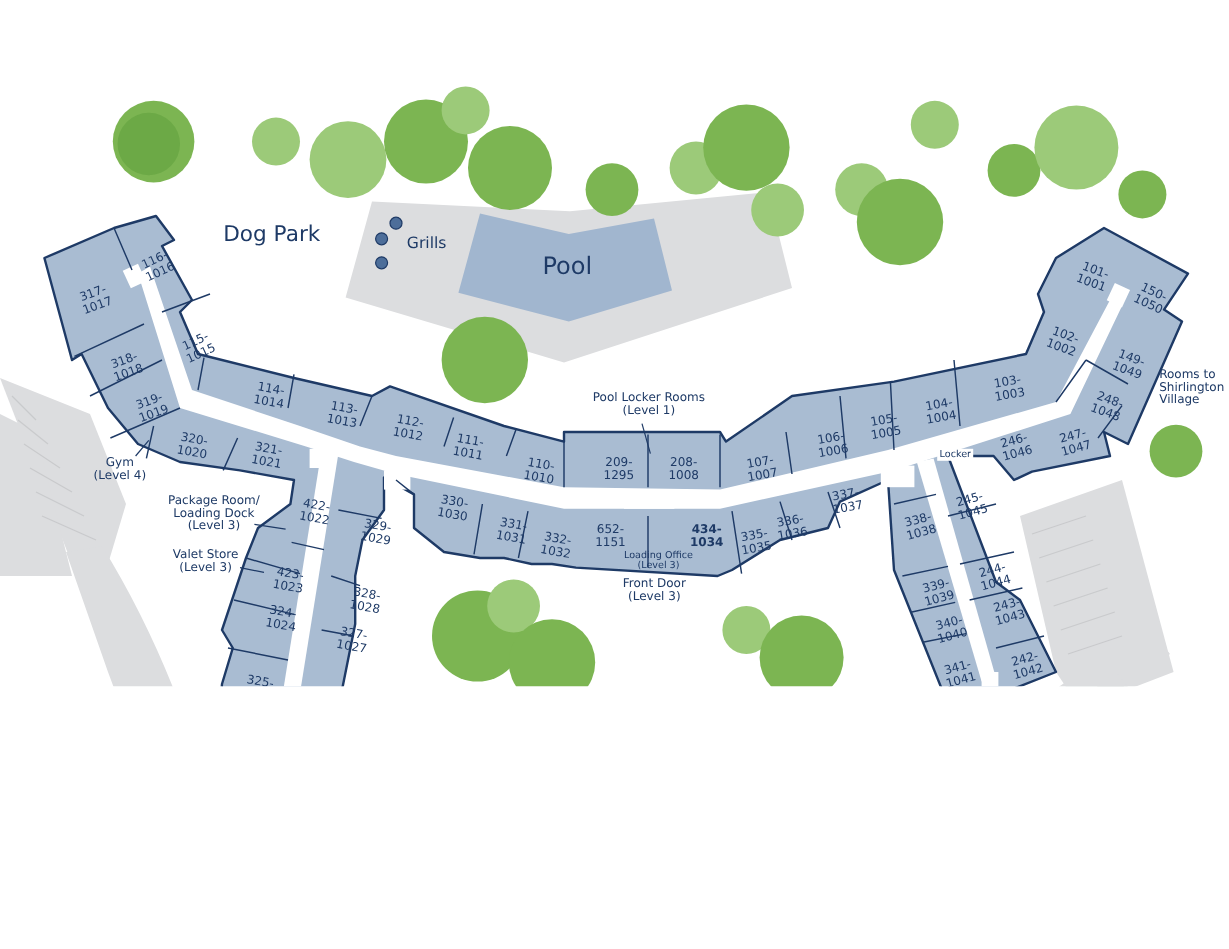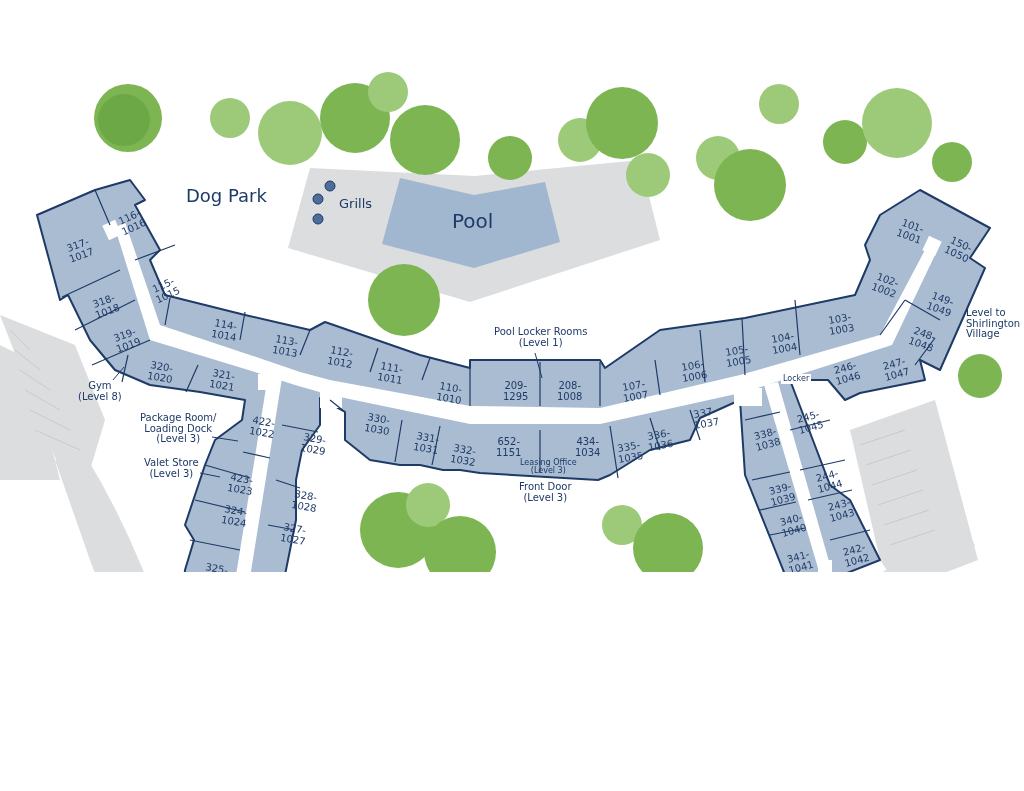--- a/index.html
+++ b/index.html
@@ -176,42 +176,42 @@
 <div class="lbl big" style="left:186px;top:187px;">Dog Park</div>
 <div class="lbl" style="left:339px;top:197px;font-size:13px;">Grills</div>
 <div class="lbl pool-lbl" style="left:452px;top:211px;">Pool</div>
 
 <div class="lbl small" style="left:494px;top:327px;">
   <div>Pool Locker Rooms</div>
   <div>(Level 1)</div>
 </div>
 <div class="lbl small" style="left:78px;top:381px;">
   <div>Gym</div>
-  <div>(Level 8)</div>
+  <div>(Level 4)</div>
 </div>
 <div class="lbl small" style="left:140px;top:413px;">
   <div>Package Room/</div>
   <div>Loading Dock</div>
   <div>(Level 3)</div>
 </div>
 <div class="lbl small" style="left:144px;top:458px;">
   <div>Valet Store</div>
   <div>(Level 3)</div>
 </div>
 <div class="lbl" style="left:520px;top:459px;font-size:8px;">
-  <div>Leasing Office</div>
+  <div>Loading Office</div>
   <div>(Level 3)</div>
 </div>
 <div class="lbl small" style="left:519px;top:482px;">
   <div>Front Door</div>
   <div>(Level 3)</div>
 </div>
 <div class="lbl" style="left:781px;top:374px;font-size:8px;background:#fff;padding:1px 2px;">Locker</div>
 <div class="lbl small" style="left:966px;top:308px;text-align:left;">
-  <div>Level to</div>
+  <div>Rooms to</div>
   <div>Shirlington</div>
   <div>Village</div>
 </div>
 
 <div class="compass-l" style="left:934px;top:647px;">N</div>
 <div class="compass-l" style="left:935px;top:752px;">S</div>
 <div class="compass-l" style="left:988px;top:699px;">E</div>
 <div class="compass-l" style="left:880px;top:699px;">W</div>
 
 <div class="lbl unit" style="left:67px;top:240px;transform:rotate(-20deg);">
@@ -355,21 +355,21 @@
       <div>1037</div>
     </div>
 <div class="lbl unit" style="left:647px;top:430px;transform:rotate(-10deg);">
       <div>336-</div>
       <div>1036</div>
     </div>
 <div class="lbl unit" style="left:617px;top:442px;transform:rotate(-10deg);">
       <div>335-</div>
       <div>1035</div>
     </div>
-<div class="lbl unit" style="left:575px;top:437px;">
+<div class="lbl unit" style="left:575px;top:437px;font-weight:bold;">
       <div>434-</div>
       <div>1034</div>
     </div>
 <div class="lbl unit" style="left:496px;top:437px;">
       <div>652-</div>
       <div>1151</div>
     </div>
 <div class="lbl unit" style="left:451px;top:445px;transform:rotate(10deg);">
       <div>332-</div>
       <div>1032</div>

